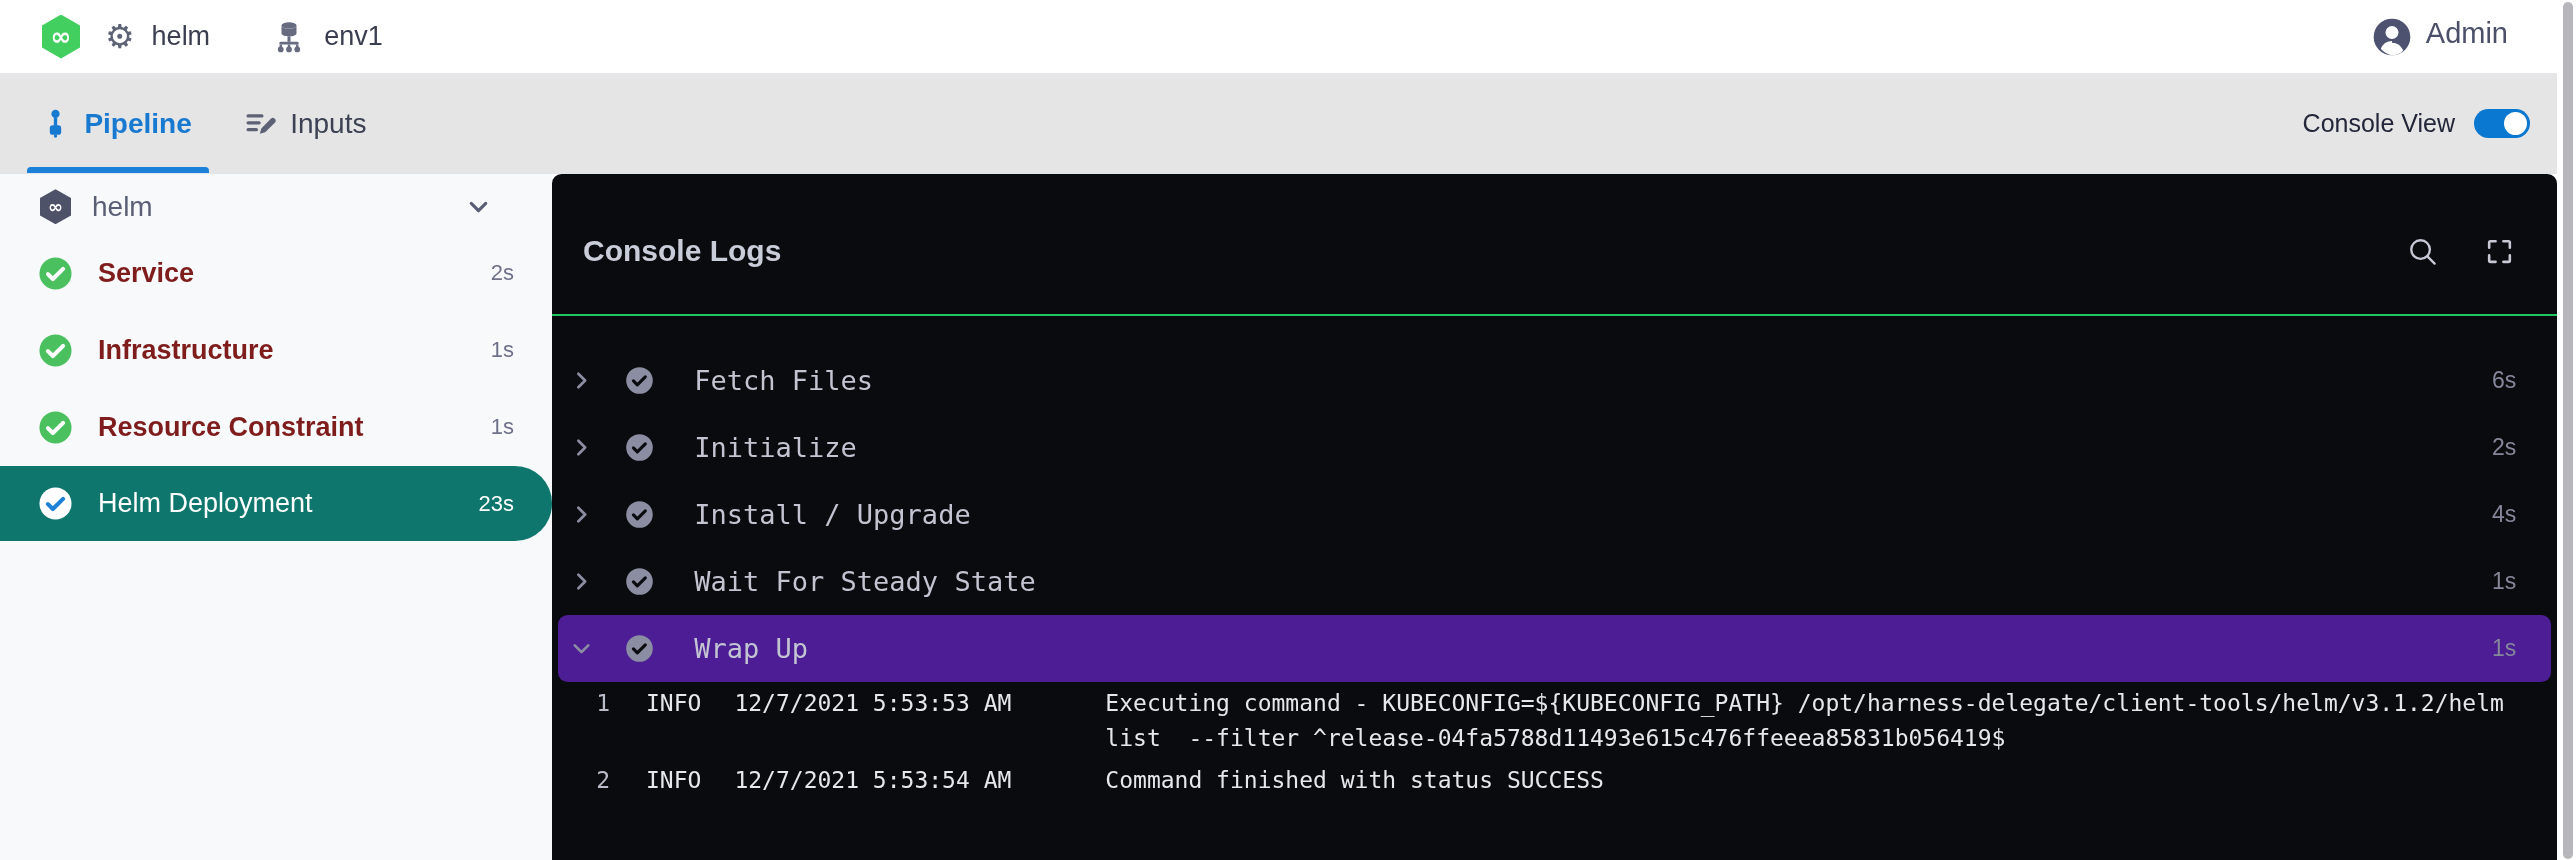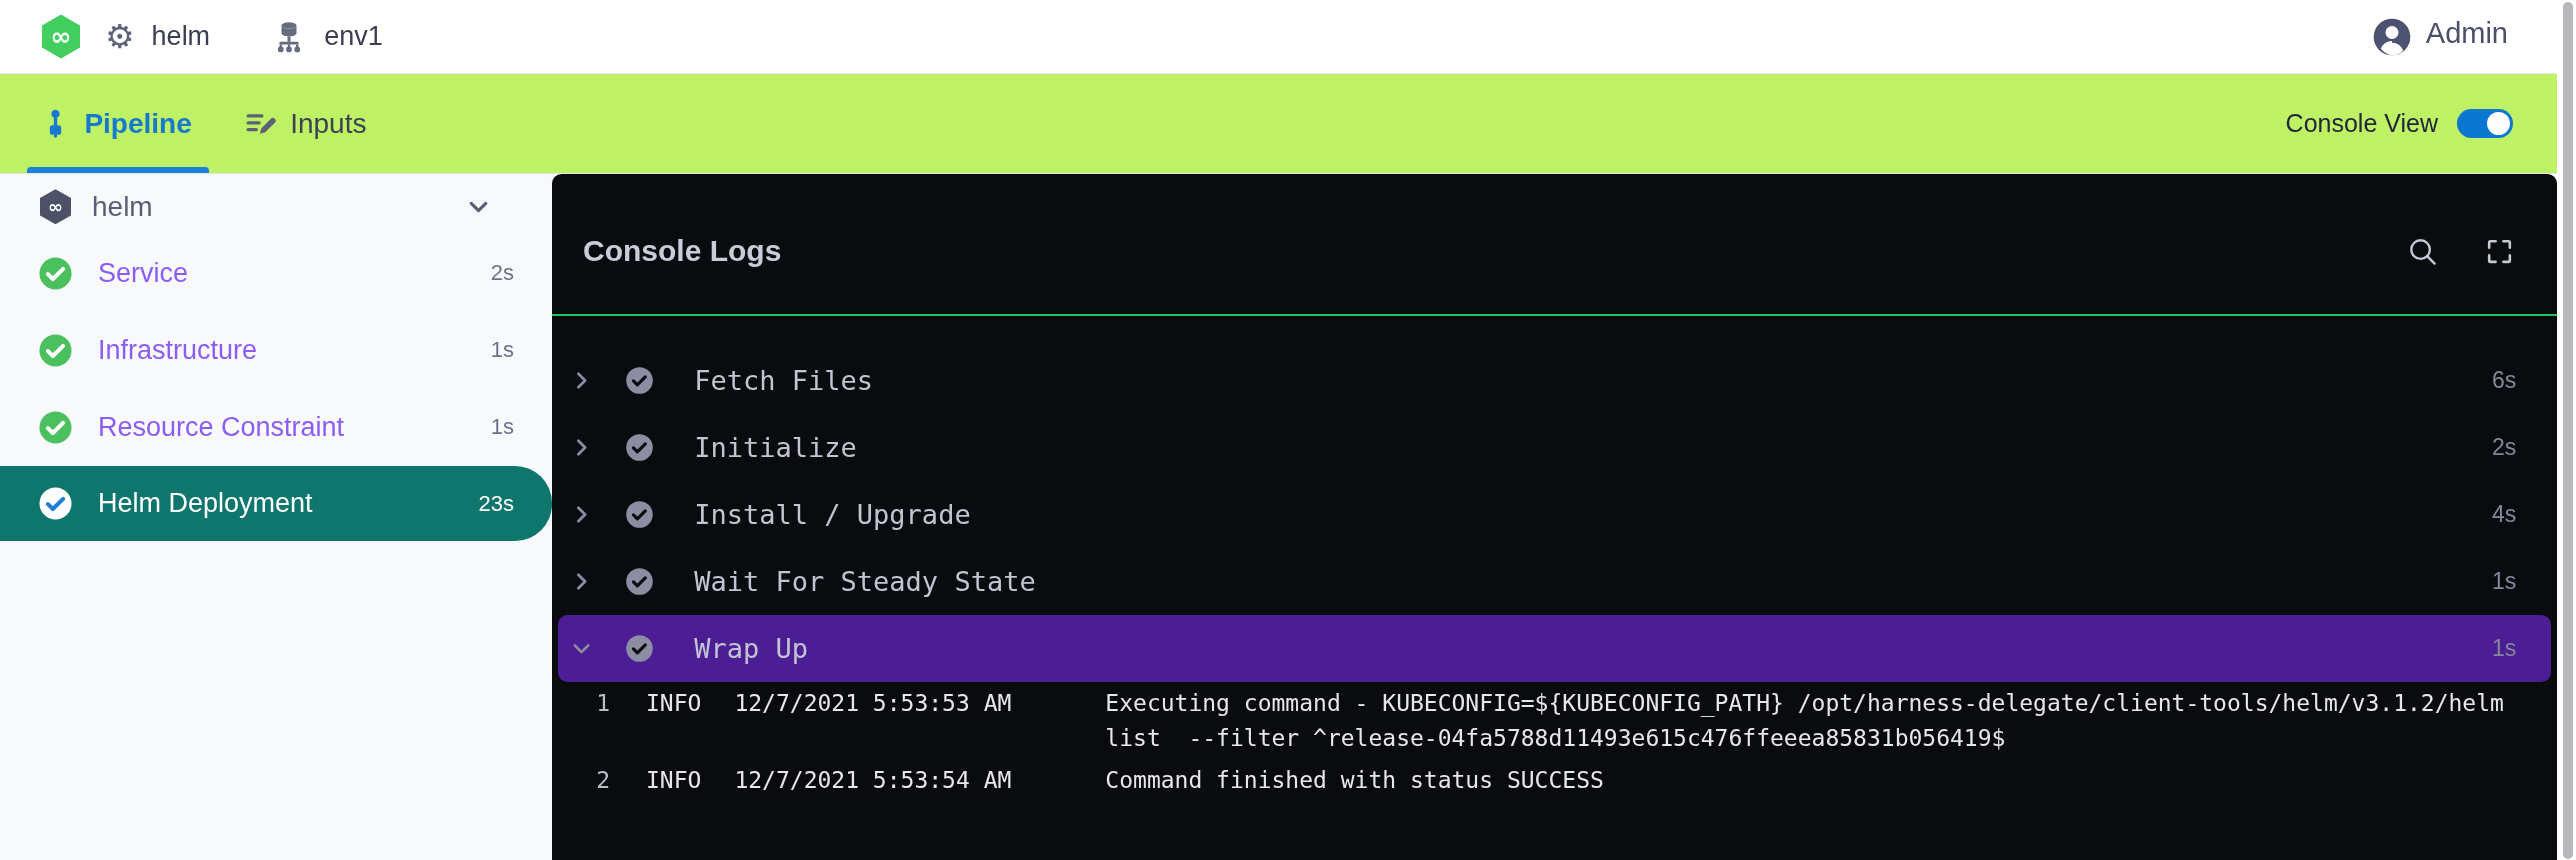--- a/index.html
+++ b/index.html
@@ -17,22 +17,22 @@
              font-family:"DejaVu Sans", sans-serif; }
   .gear { font-family:"DejaVu Sans", sans-serif; font-size:33px; color:#5f6377;
           margin-left:25px; line-height:1; }
   .tb-text { font-size:27px; color:#3a3e50; margin-left:17px; }
   .env-icon { margin-left:61px; color:#676b80; }
   .spacer { flex:1; }
   .admin-wrap { display:flex; }
   .admin-label { font-size:29px; color:#4b4f68; margin-left:13.4px; font-weight:500; }
 
   
-  .tabbar { height:100px; background:#bef264; border-bottom:1px solid #e3e5ec;
-            display:flex; align-items:center; padding:0 63px 0 40px; }
+  .tabbar { height:100px; background:#e5e5e5; border-bottom:1px solid #e3e5ec;
+            display:flex; align-items:center; padding:0 46px 0 40px; }
   .tab { position:relative; height:100%; display:flex; align-items:center; gap:13.4px;
          cursor:pointer; }
   .tab-pipeline { color:#1879d1; font-weight:700; font-size:28px; }
   .tab-underline { position:absolute; left:-13.4px; right:-17px; bottom:0; height:5.8px;
                    border-radius:3.8px 3.8px 0 0; background:#1b80d8; }
   .tab-inputs { color:#3c4154; font-weight:500; font-size:28px; margin-left:52px; }
   .cv-label { font-size:25px; color:#23263a; }
   .toggle { width:56px; height:29px; border-radius:14.4px; background:#0a78d0;
             position:relative; margin-left:19px; cursor:pointer; }
   .toggle .knob { position:absolute; top:2.9px; right:2.9px; width:23px; height:23px;
@@ -44,21 +44,21 @@
 
   
   .sidebar { width:552px; background:#f8f9fb; padding-top:3.8px; }
   .sb-header { height:58px; display:flex; align-items:center; padding:0 59px 0 40px; }
   .sb-hex { width:31px; height:35px; background:#4e5268; }
   .sb-hex .hex-inf { font-size:18px; }
   .sb-name { font-size:28px; color:#5a5e75; margin-left:21px; }
   .sb-chevron { margin-left:auto; color:#5a5e75; }
   .stage-row { height:75px; margin-bottom:1.9px; display:flex; align-items:center;
                padding:0 38px; border-radius:0 37px 37px 0; cursor:pointer; }
-  .stage-label { font-size:27px; color:#8b5cf6; margin-left:25px; }
+  .stage-label { font-size:27px; color:#7f1d1d; margin-left:25px;font-weight:bold; }
   .stage-duration { margin-left:auto; font-size:22px; color:#6e7189; }
   .stage-row.selected { background:#0f766e; }
   .stage-row.selected .stage-label { color:#ffffff; font-weight:500; }
   .stage-row.selected .stage-duration { color:#ffffff; }
 
   
   .console { width:2005px; background:#0a0b0e; border-radius:9.6px 9.6px 0 0;
              display:flex; flex-direction:column; }
   .console-header { height:128px; display:flex; align-items:center;
                     padding:0 42px 0 31px; border-bottom:2px solid #22c55e;margin-top:14px; }

